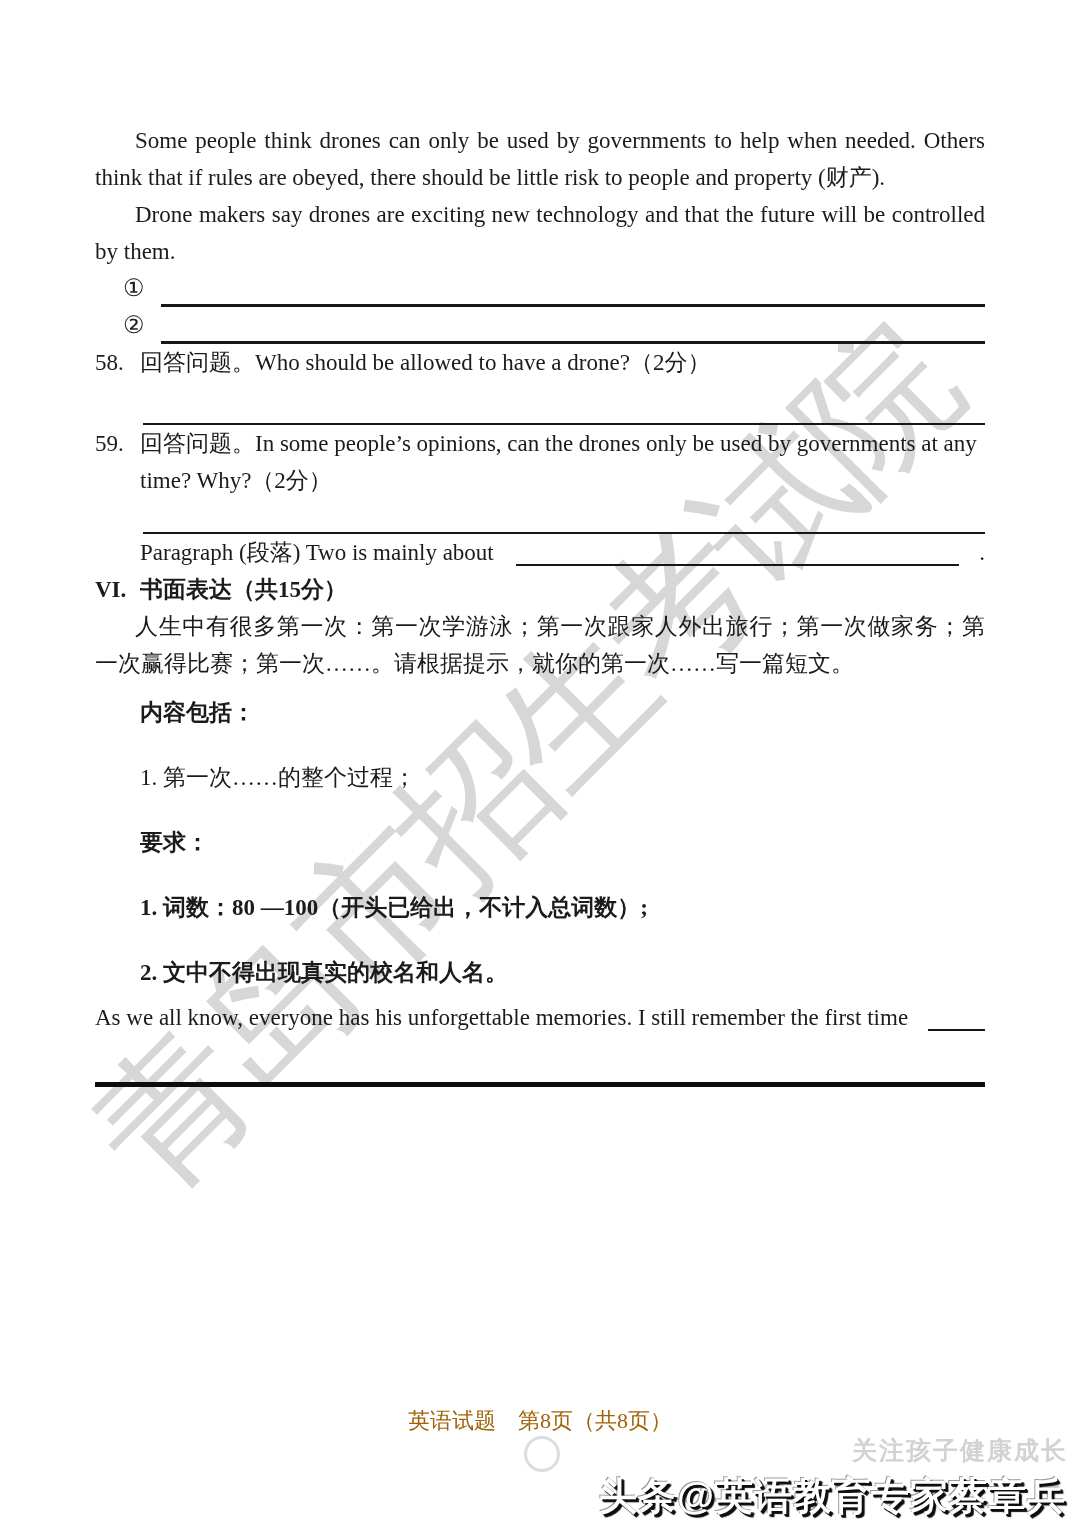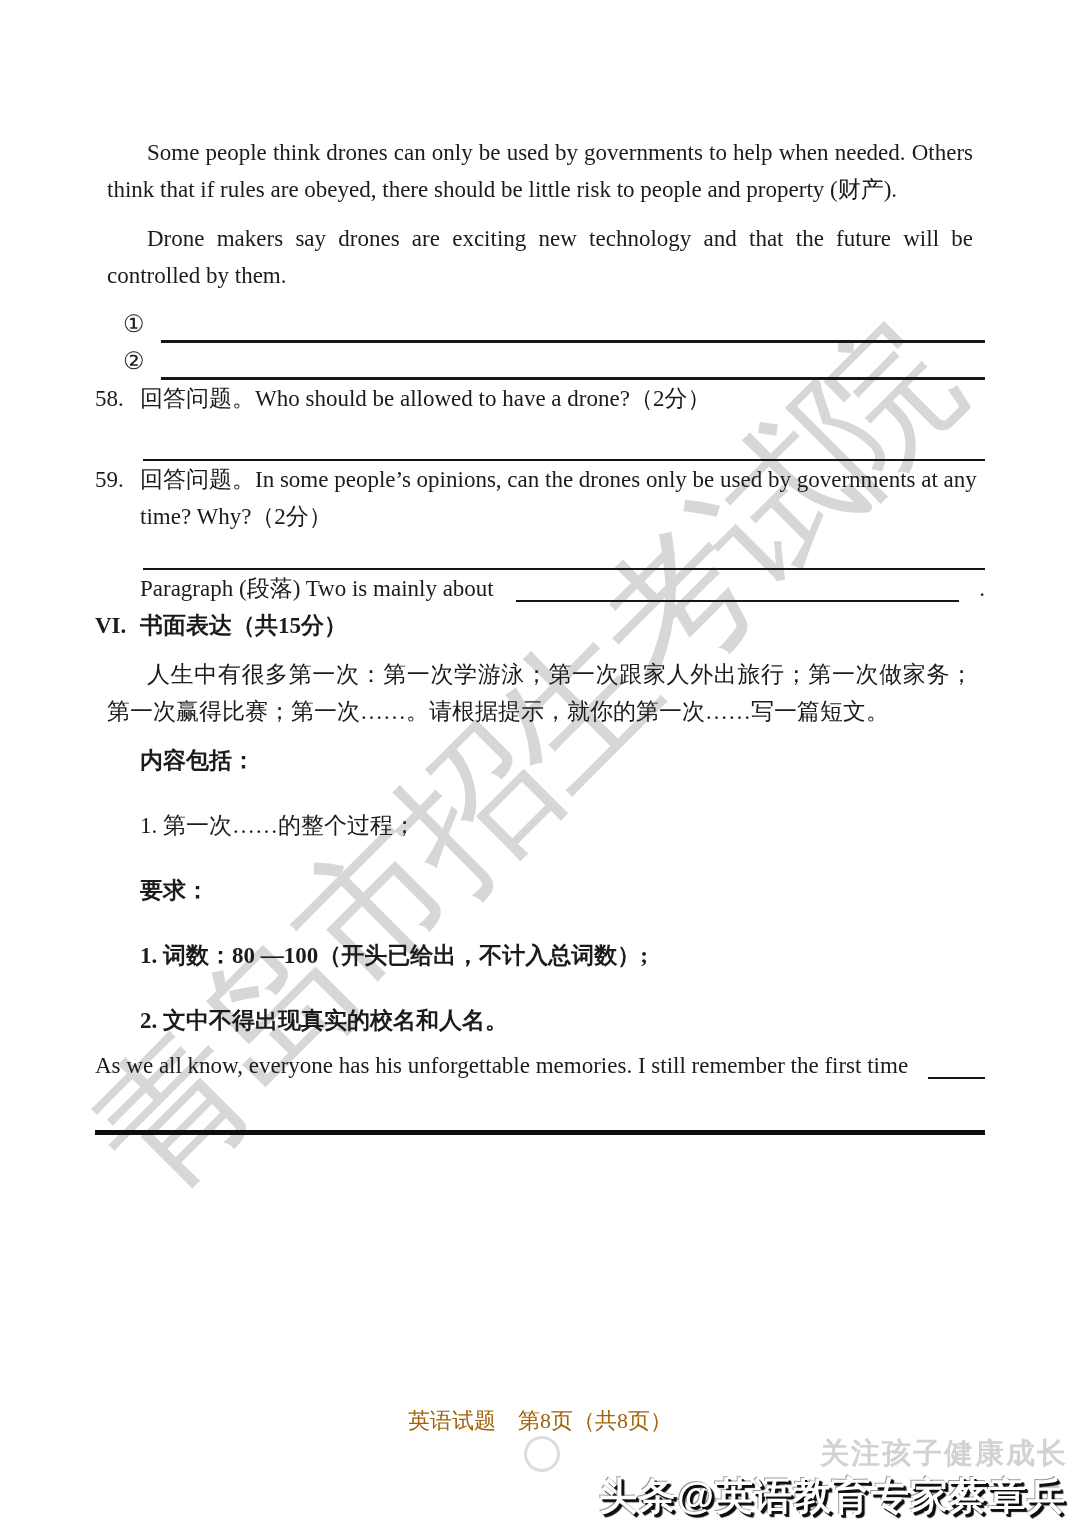--- a/index.html
+++ b/index.html
@@ -16,21 +16,21 @@
     white-space:nowrap;
     font-size:150px; letter-spacing:-8px;
     color:#d7d7d7; z-index:0;
     font-family:"Liberation Serif","DejaVu Serif",serif;
     user-select:none;
   }
   .content {
     position:absolute; left:95px; top:122px; width:890px;
     font-size:23px; line-height:37px; z-index:1;
   }
-  .para { margin:12px; text-indent:40px; text-align:justify; }
+  .para { margin:0; text-indent:40px; text-align:justify; }
   .qrow { display:flex; }
   .qnum { flex:none; width:45px; }
   .qtext { flex:1; }
   .zh-bold { font-weight:700; }
   .semibold { font-weight:600; }
   
   .blank-row { display:flex; align-items:flex-end; padding-left:28px; height:37px; }
   .blank-row .circ { flex:none; padding-right:16px; font-size:24px; }
   .blank-row .line { flex:1; border-bottom:3px solid #161616; height:31px; }
   
@@ -52,21 +52,21 @@
   
   .footer {
     position:absolute; left:0; right:0; top:1406px;
     text-align:center; font-size:22px; color:#a16207; z-index:1;
     font-family:"Liberation Serif","DejaVu Serif",serif;
   }
   
   .promo-faint {
     position:absolute; right:12px; top:1434px;
     font-family:"Liberation Sans","DejaVu Sans",sans-serif;
-    font-weight:700; font-size:29px; letter-spacing:2px;
+    font-weight:700; font-size:25px; letter-spacing:2px;
     color:#d2d2d2; z-index:1; white-space:nowrap;
   }
   .faint-logo {
     position:absolute; right:520px; top:1436px;
     width:30px; height:30px; border:3px solid #dddddd; border-radius:50%;
     z-index:1;
   }
   .promo-main {
     position:absolute; right:14px; top:1448px;
     font-family:"Liberation Sans","DejaVu Sans",sans-serif;

